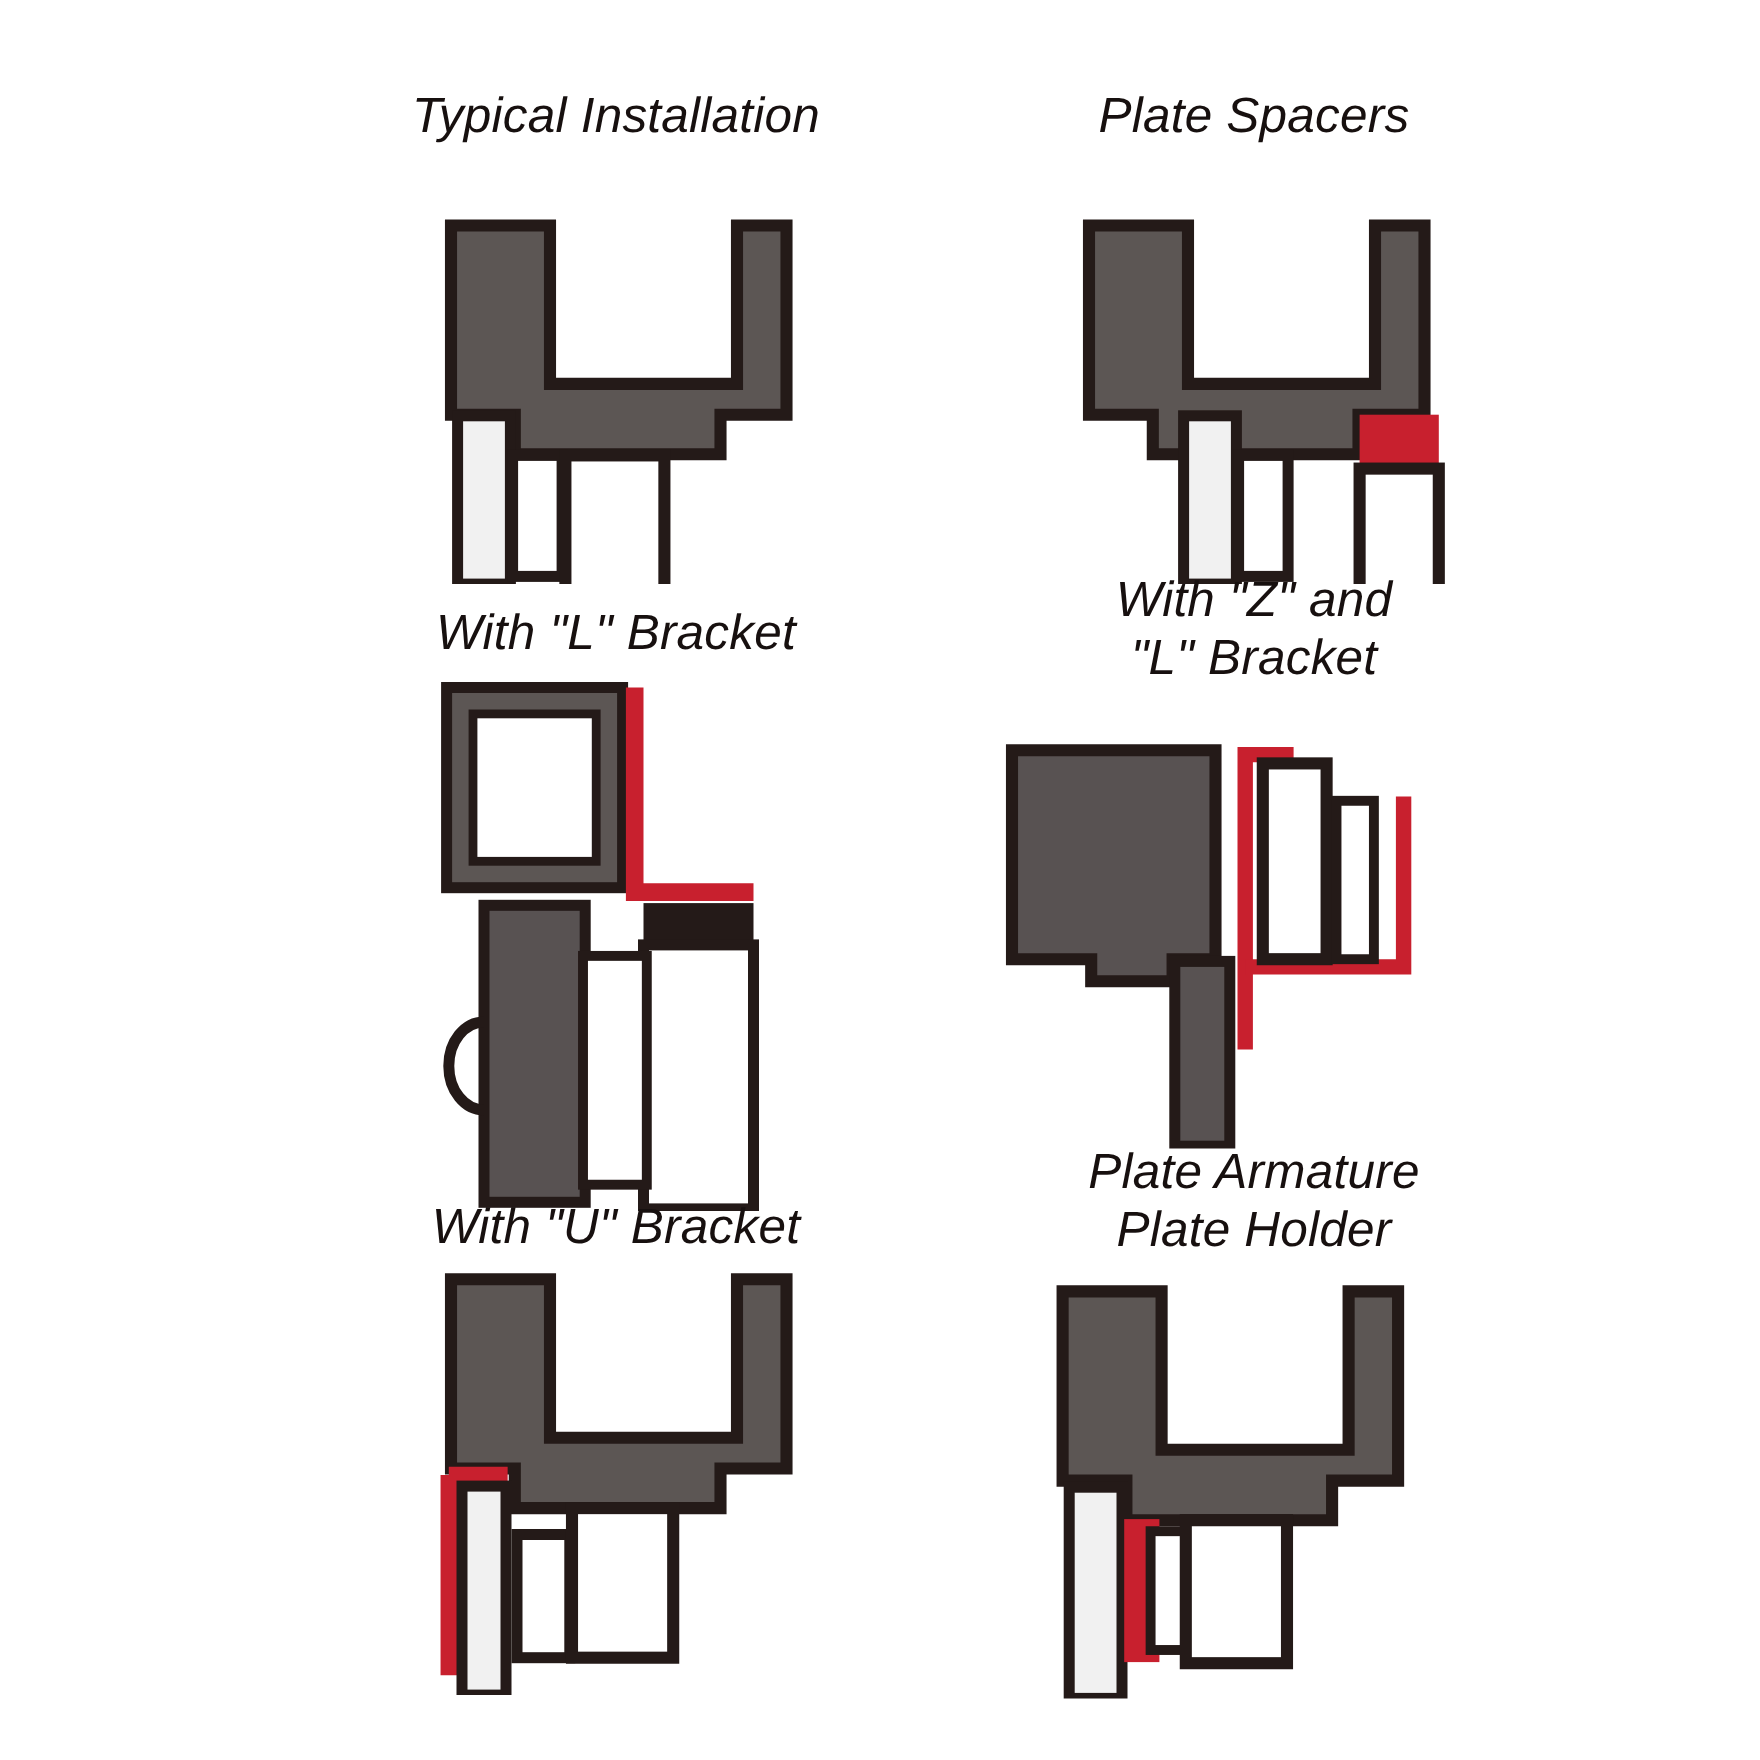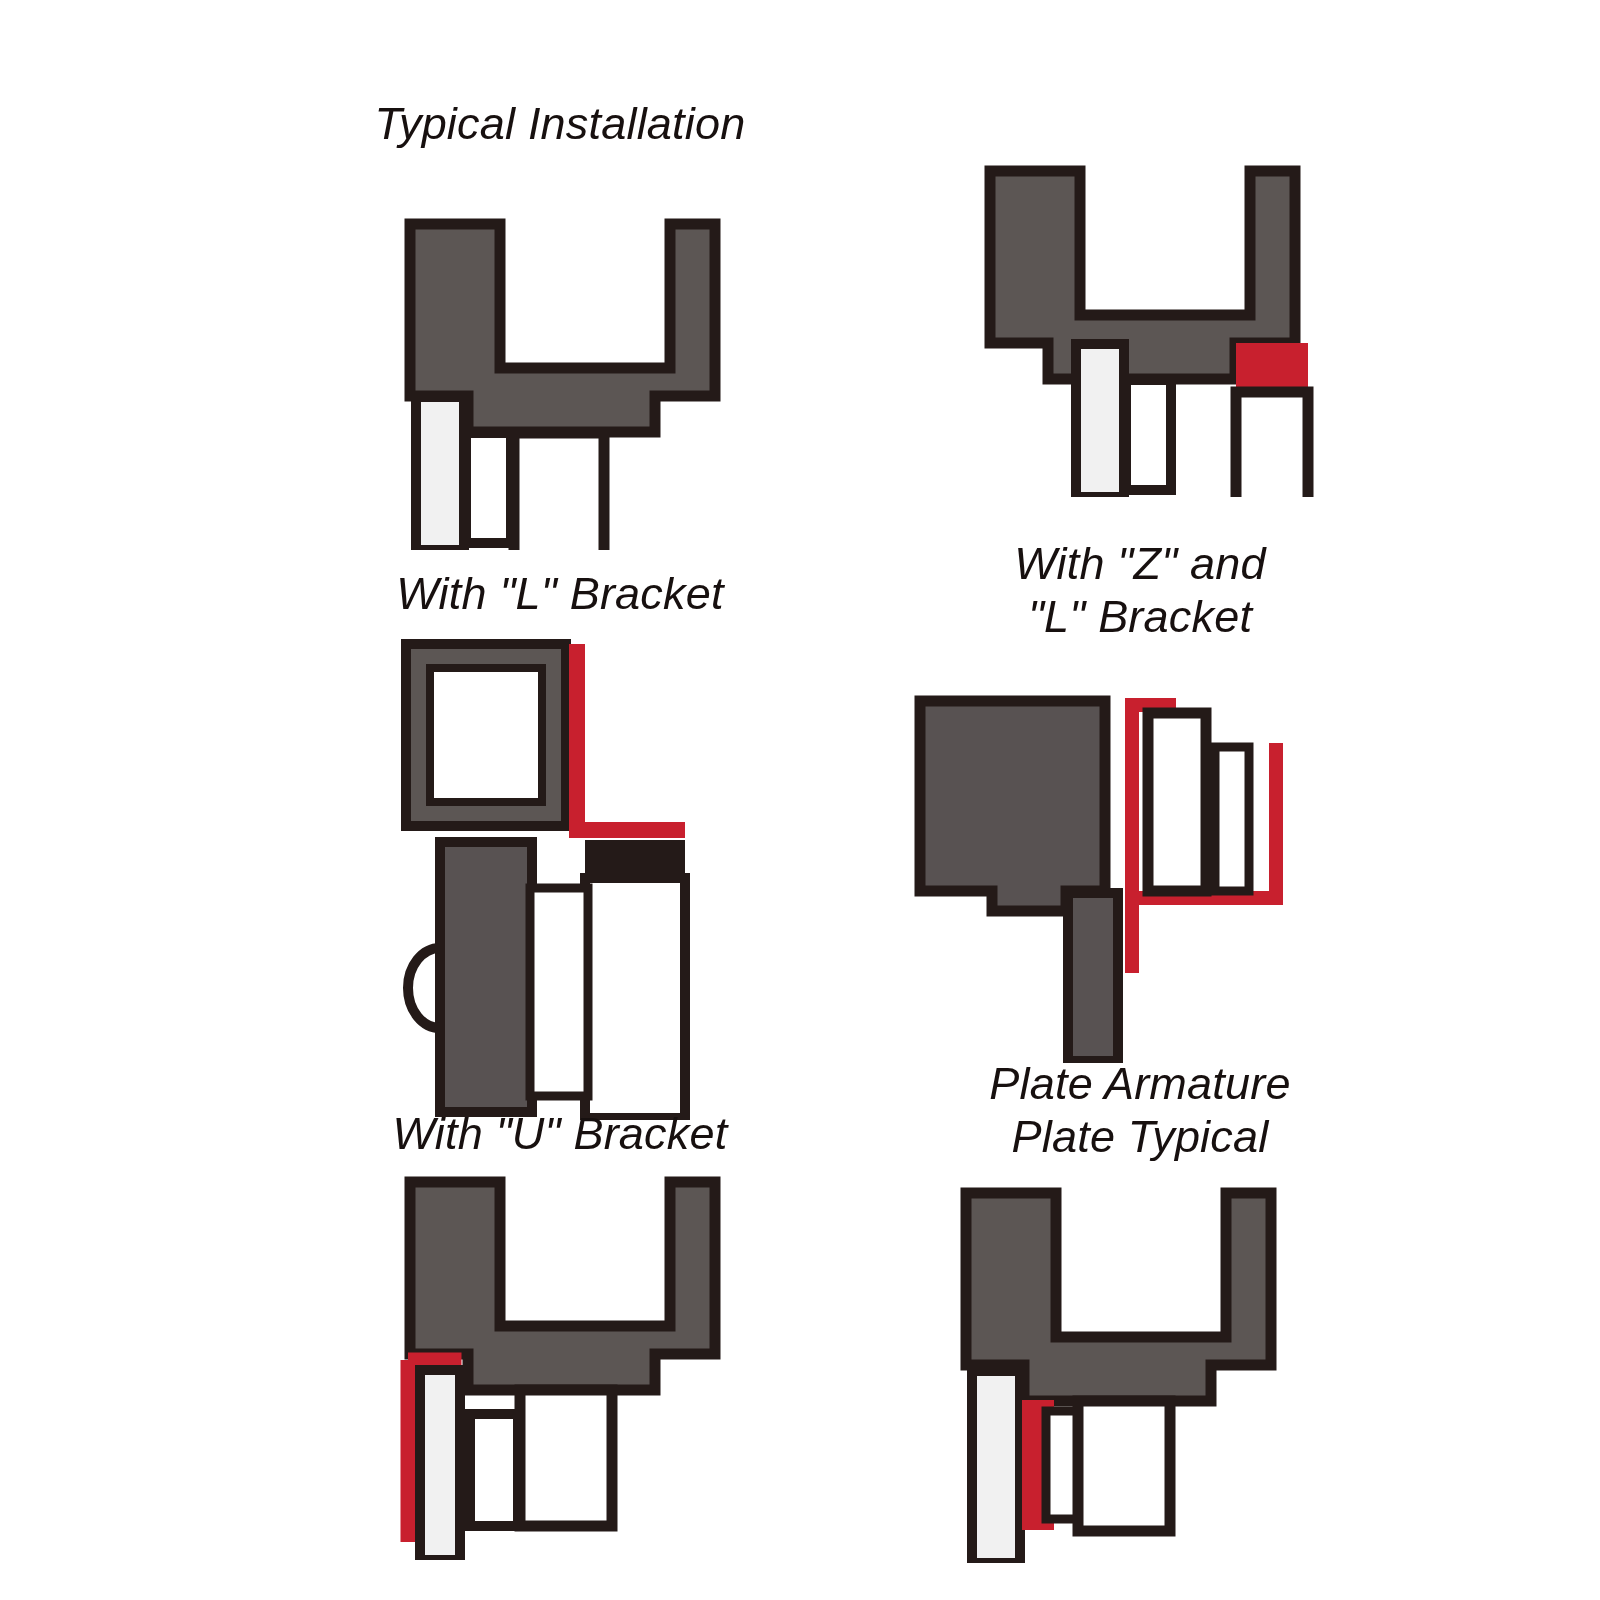--- a/index.html
+++ b/index.html
@@ -14,21 +14,20 @@
     overflow: hidden;
     position: relative;
   }
   .sheet {
     position: absolute;
     inset: 0;
     background: #ffffff;
   }
   .panel {
     position: absolute;
-    margin-top: 19px;
   }
   .panel-title {
     font-style: italic;
     font-weight: 400;
     font-size: 45px;
     line-height: 1.18;
     color: #17100f;
     text-align: center;
     white-space: pre;
     letter-spacing: 0.2px;
@@ -70,20 +69,21 @@
         </g>
 
         <g>
           <rect x="214" y="283" width="90" height="132" fill="#FFFFFF" stroke="#241A18" stroke-width="11"></rect>
         </g>
       </svg>
     </div>
   </div>
 
   <div class="panel" id="panel-spacers">
+    <div class="panel-title">Plate Spacers</div>
     <div class="fig-wrap">
       <svg class="fig" viewBox="0 0 520 400" width="520" height="400">
         <g>
           <path d="M110,74 L110,246 L168,246 L168,282 L355,282 L355,246 L415,246 L415,74 L370,74 L370,218 L200,218 L200,74 Z" fill="#5C5654" stroke="#241A18" stroke-width="11" stroke-linejoin="miter"></path>
         </g>
 
         <g>
           <rect x="356" y="246" width="72" height="50" fill="#C8202E" stroke="none"></rect>
         </g>
         <g>
@@ -185,21 +185,21 @@
 
         <g>
           <rect x="220" y="230" width="92" height="136" fill="#FFFFFF" stroke="#241A18" stroke-width="11"></rect>
         </g>
       </svg>
     </div>
   </div>
 
   <div class="panel" id="panel-armature">
     <div class="panel-title">Plate Armature</div>
-    <div class="panel-title">Plate Typical</div>
+    <div class="panel-title">Plate Holder</div>
     <div class="fig-wrap">
       <svg class="fig" viewBox="0 0 520 400" width="520" height="400">
         <g>
           <path d="M86,30 L86,202 L144,202 L144,238 L331,238 L331,202 L391,202 L391,30 L346,30 L346,174 L176,174 L176,30 Z" fill="#5C5654" stroke="#241A18" stroke-width="11" stroke-linejoin="miter"></path>
         </g>
 
         <g>
           <rect x="92" y="208" width="48" height="192" fill="#F1F1F1" stroke="#241A18" stroke-width="10"></rect>
         </g>
 

